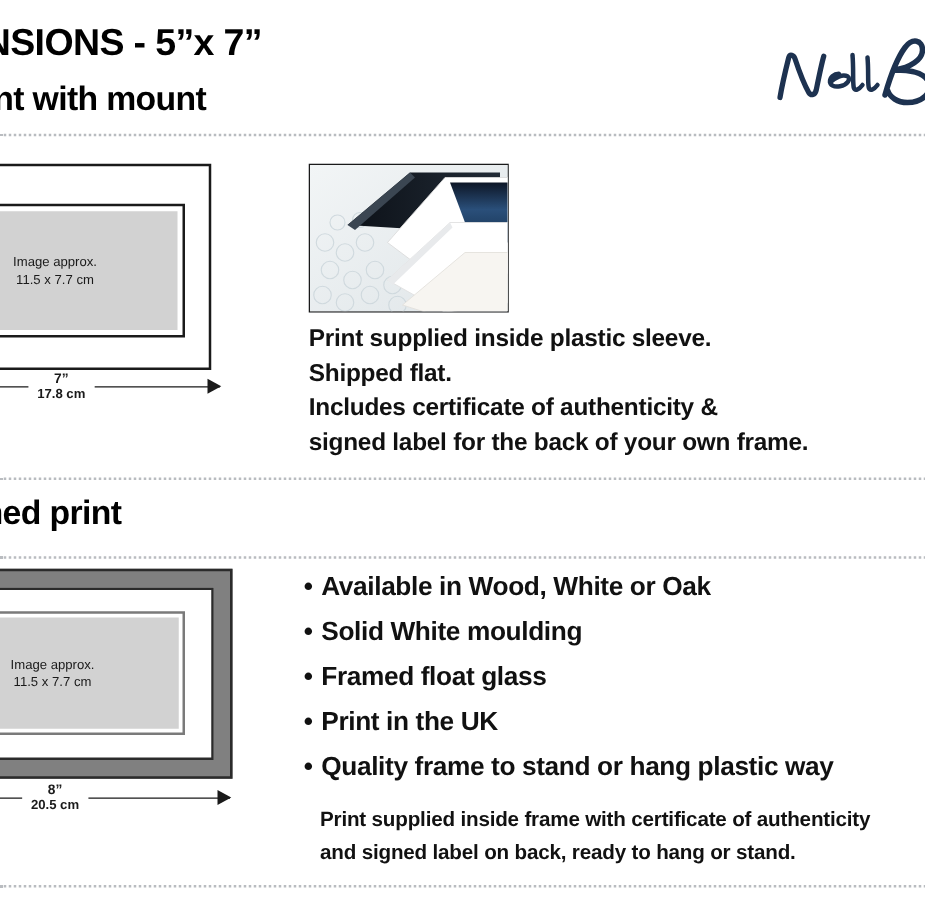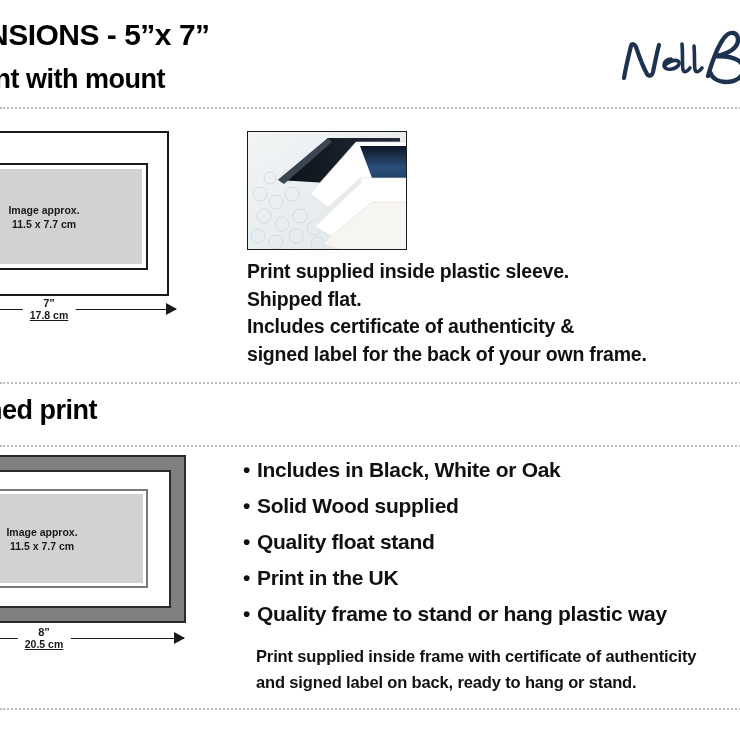--- a/index.html
+++ b/index.html
@@ -108,21 +108,20 @@
     align-items: center;
     justify-content: center;
     box-sizing: border-box;
   }
   .img-label {
     font-size: 10.5px;
     line-height: 14px;
     text-align: center;
     color: #1a1a1a;
     white-space: nowrap;
-    font-weight: bold;
   }
 
   
   .dim {
     position: absolute;
     height: 30px;
   }
   .dim .bar {
     position: absolute;
     left: 0;
@@ -154,21 +153,20 @@
     font-size: 11px;
     font-weight: bold;
     line-height: 12px;
     color: #1a1a1a;
   }
   .dim .v-cm {
     font-size: 10.5px;
     font-weight: bold;
     line-height: 13px;
     color: #1a1a1a;
-    text-decoration: underline;
   }
   .dim1 { left: -78px; top: 300px; width: 254px; }
   .dim2 { left: -96px; top: 629px; width: 280px; }
 
   
   .photo {
     position: absolute;
     left: 247px;
     top: 131px;
     width: 160px;
@@ -383,23 +381,23 @@
     <div class="bar"></div>
     <div class="head"></div>
     <div class="vals">
       <div class="v-in">8”</div>
       <div class="v-cm">20.5 cm</div>
     </div>
   </div>
 
   <div class="bullets">
     <ul>
-      <li><span class="bul">•</span><span>Includes in Black, White or Oak</span></li>
-      <li><span class="bul">•</span><span>Solid Wood supplied</span></li>
-      <li><span class="bul">•</span><span>Quality float stand</span></li>
+      <li><span class="bul">•</span><span>Available in Wood, White or Oak</span></li>
+      <li><span class="bul">•</span><span>Solid White moulding</span></li>
+      <li><span class="bul">•</span><span>Framed float glass</span></li>
       <li><span class="bul">•</span><span>Print in the UK</span></li>
       <li><span class="bul">•</span><span>Quality frame to stand or hang plastic way</span></li>
     </ul>
   </div>
 
   <div class="blurb2">
     <div>Print supplied inside frame with certificate of authenticity</div>
     <div>and signed label on back, ready to hang or stand.</div>
   </div>
 

